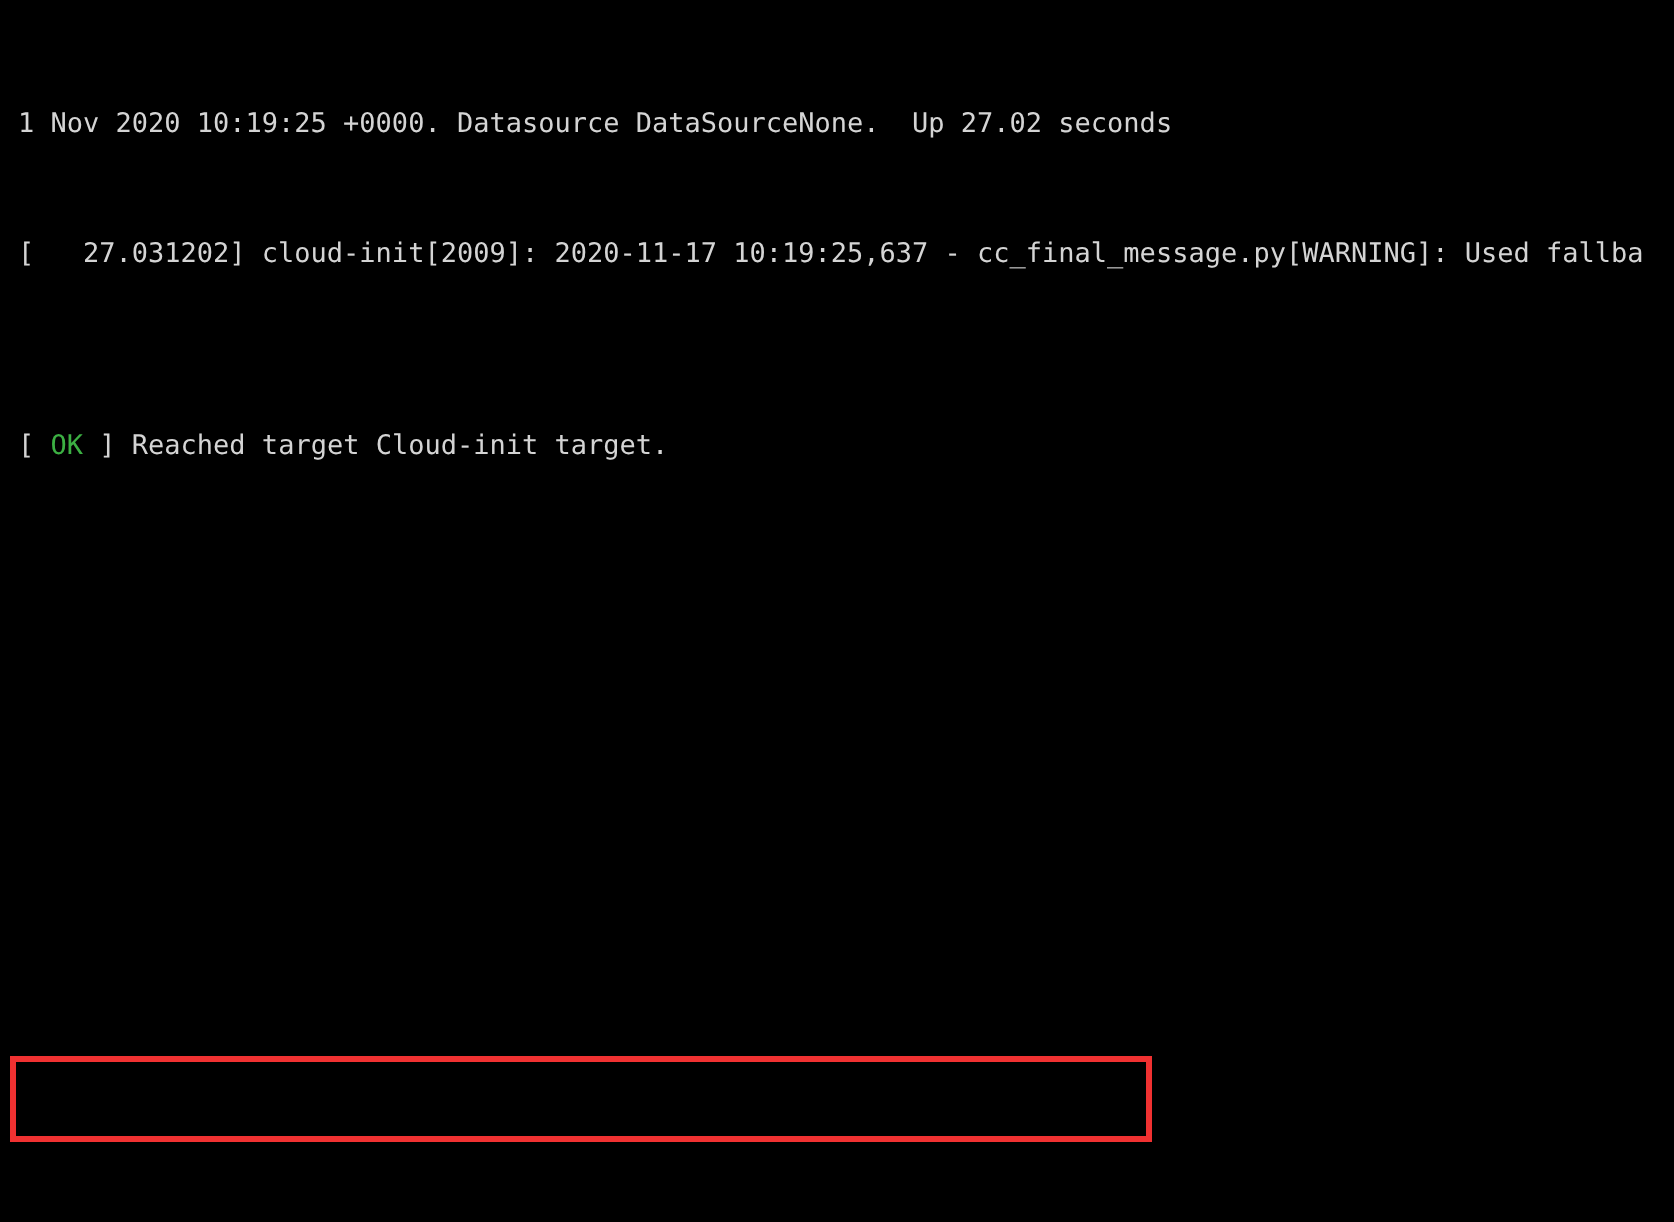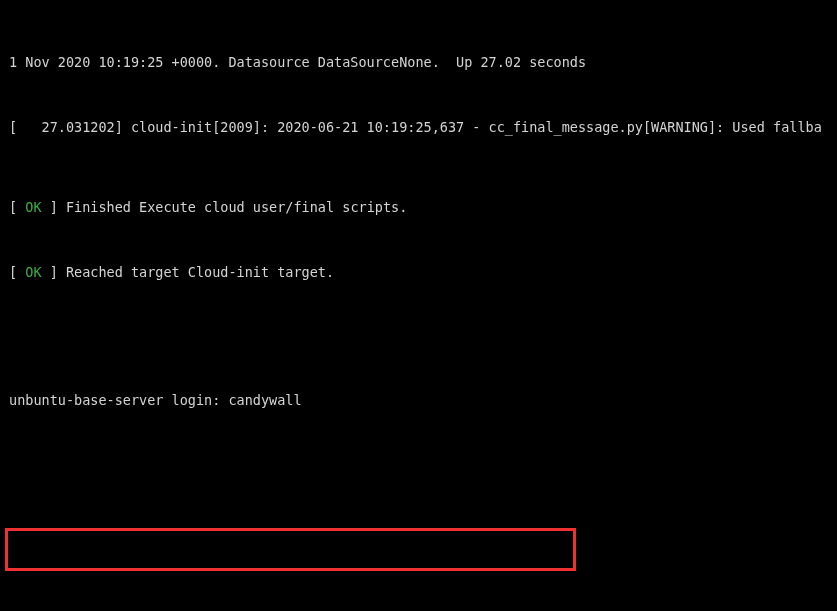--- a/index.html
+++ b/index.html
@@ -60,30 +60,28 @@
     pointer-events: none;
   }
 </style>
 </head>
 <body>
 
 <div id="console" style="background: rgb(0, 0, 0); color: rgb(212, 212, 212);">
 
   <div class="line plain">1 Nov 2020 10:19:25 +0000. Datasource DataSourceNone.  Up 27.02 seconds</div>
 
-  <div class="line plain">[   27.031202] cloud-init[2009]: 2020-06-21 10:19:25,637 - cc_final_message.py[WARNING]: Used fallba</div>
+  <div class="line plain">[   27.031202] cloud-init[2009]: 2020-11-17 10:19:25,637 - cc_final_message.py[WARNING]: Used fallba</div>
 
 
-  <div class="line"><span class="plain">[ </span><span class="ok" style="color: rgb(60, 176, 67);">OK</span><span class="plain"> ] Finished Execute cloud user/final scripts.</span></div>
 
   <div class="line"><span class="plain">[ </span><span class="ok" style="color: rgb(60, 176, 67);">OK</span><span class="plain"> ] Reached target Cloud-init target.</span></div>
 
   <div class="blank"></div>
 
-  <div class="line plain">unbuntu-base-server login: candywall</div>
 
 
 
   
 
   
 
   
 
   

